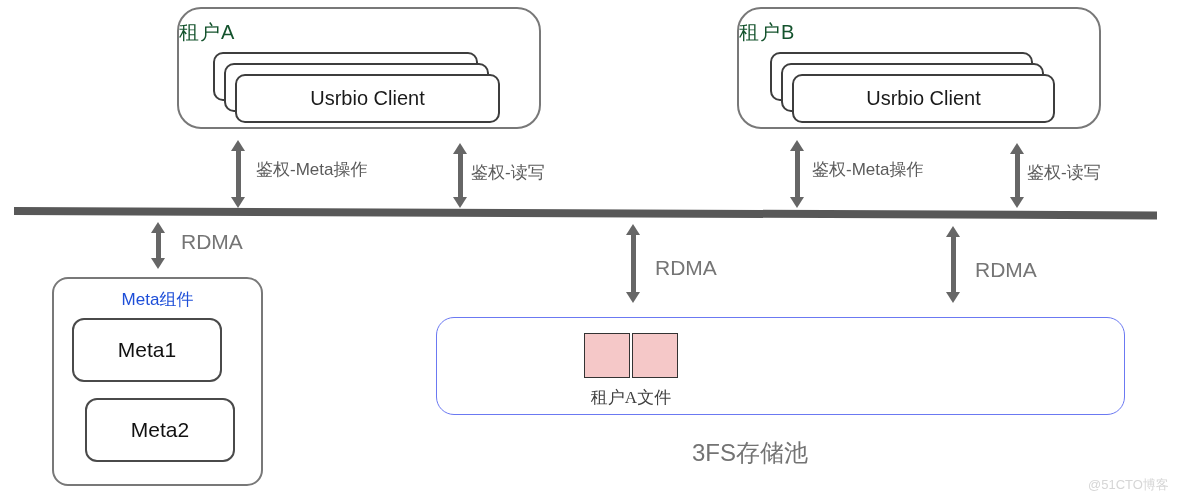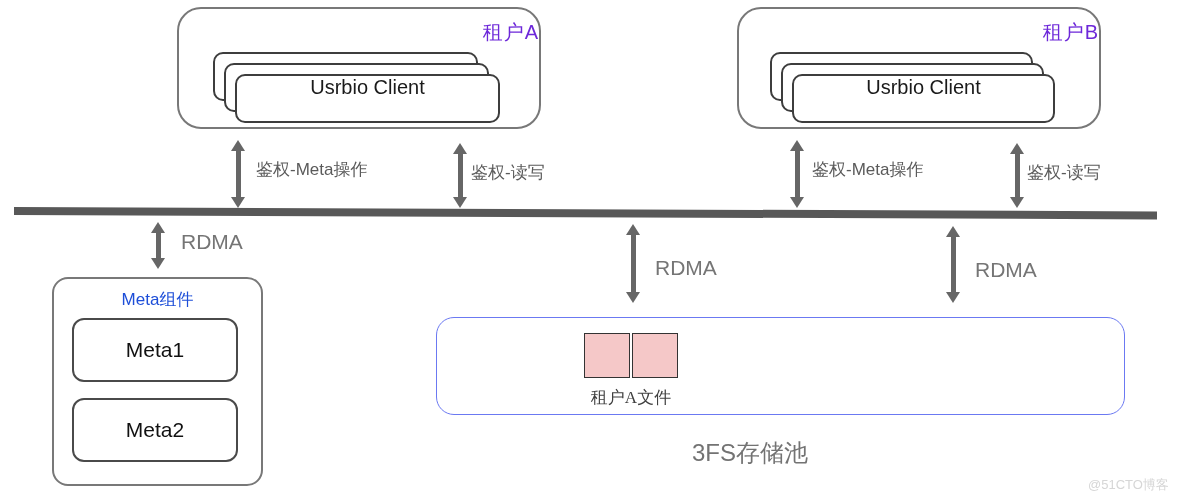--- a/index.html
+++ b/index.html
@@ -4,26 +4,26 @@
 <style>
   html,body { margin:0; padding:0; background:#fff; }
   body { font-family:"Liberation Sans","DejaVu Sans",sans-serif; }
   #canvas { position:relative; width:1184px; height:501px; background:#fff; overflow:hidden; }
 
   
   .tenant-box {
     position:absolute; width:364px; height:122px; background:#fff;
     border:2px solid var(--border_gray,#787878); border-radius:24px; box-sizing:border-box;
   }
-  .tenant-title { text-align:right; margin-top:10px; font-size:20px; color:#6d28d9; letter-spacing:1px;padding-left:20px; }
+  .tenant-title { text-align:left; margin-top:10px; font-size:20px; color:#14532d; letter-spacing:1px; }
 
   .client-card {
     position:absolute; width:265px; height:49px; background:#fff;
     border:2px solid var(--card_border,#3d3d3d); border-radius:10px; box-sizing:border-box;
-    display:flex; justify-content:center;
+    display:flex; align-items:center; justify-content:center;
     font-size:20px; color:#1a1a1a;
   }
 
   
   .varrow {
     position:absolute; width:14px;
     background:linear-gradient(var(--arrow_gray,#666),var(--arrow_gray,#666)) center / 5px calc(100% - 20px) no-repeat;
   }
   .varrow::before {
     content:""; position:absolute; top:0; left:0; width:0; height:0;
@@ -43,21 +43,21 @@
     position:absolute; left:14px; top:207px; width:1143px; height:8px;
     background:var(--bus_gray,#585858); transform:rotate(0.22deg); transform-origin:left center;
   }
 
   #meta-box {
     position:absolute; left:52px; top:277px; width:211px; height:209px; background:#fff;
     border:2px solid var(--border_gray,#787878); border-radius:16px; box-sizing:border-box;
   }
   #meta-title { text-align:center; margin-top:9px; font-size:17px; color:#1d4ed8; }
   .meta-node {
-    position:absolute; width:166px; height:64px; background:#fff;
+    position:absolute; width:150px; height:64px; background:#fff;
     border:2px solid #4a4a4a; border-radius:12px; box-sizing:border-box;
     display:flex; align-items:center; justify-content:center; font-size:21px; color:#111;
   }
 
   #pool {
     position:absolute; left:436px; top:317px; width:689px; height:98px; background:#fff;
     border:1.5px solid var(--pool_border,#6b79f2); border-radius:18px; box-sizing:border-box;
   }
   .file-group { position:absolute; display:flex; flex-direction:column; align-items:center; }
   .file-squares { display:flex; gap:2px; }
@@ -115,21 +115,21 @@
 
   <div class="varrow" style="left:946px; top:226px; height:77px;"></div>
   <div class="rdma-label" style="left:975px; top:258px;">RDMA</div>
 
   <div id="meta-box">
     <div id="meta-title">Meta组件</div>
   </div>
   <div class="meta-node" style="left:72px; top:318px;">
     <span>Meta1</span>
   </div>
-  <div class="meta-node" style="left:72px; top:398px;">
+  <div class="meta-node" style="left:85px; top:398px;">
     <span>Meta2</span>
   </div>
 
   <div id="pool"></div>
 
   <div class="file-group" style="left:584px; top:333px;font-family:Liberation Serif, serif;">
     <div class="file-squares">
       <div class="file-square"></div>
       <div class="file-square"></div>
     </div>

